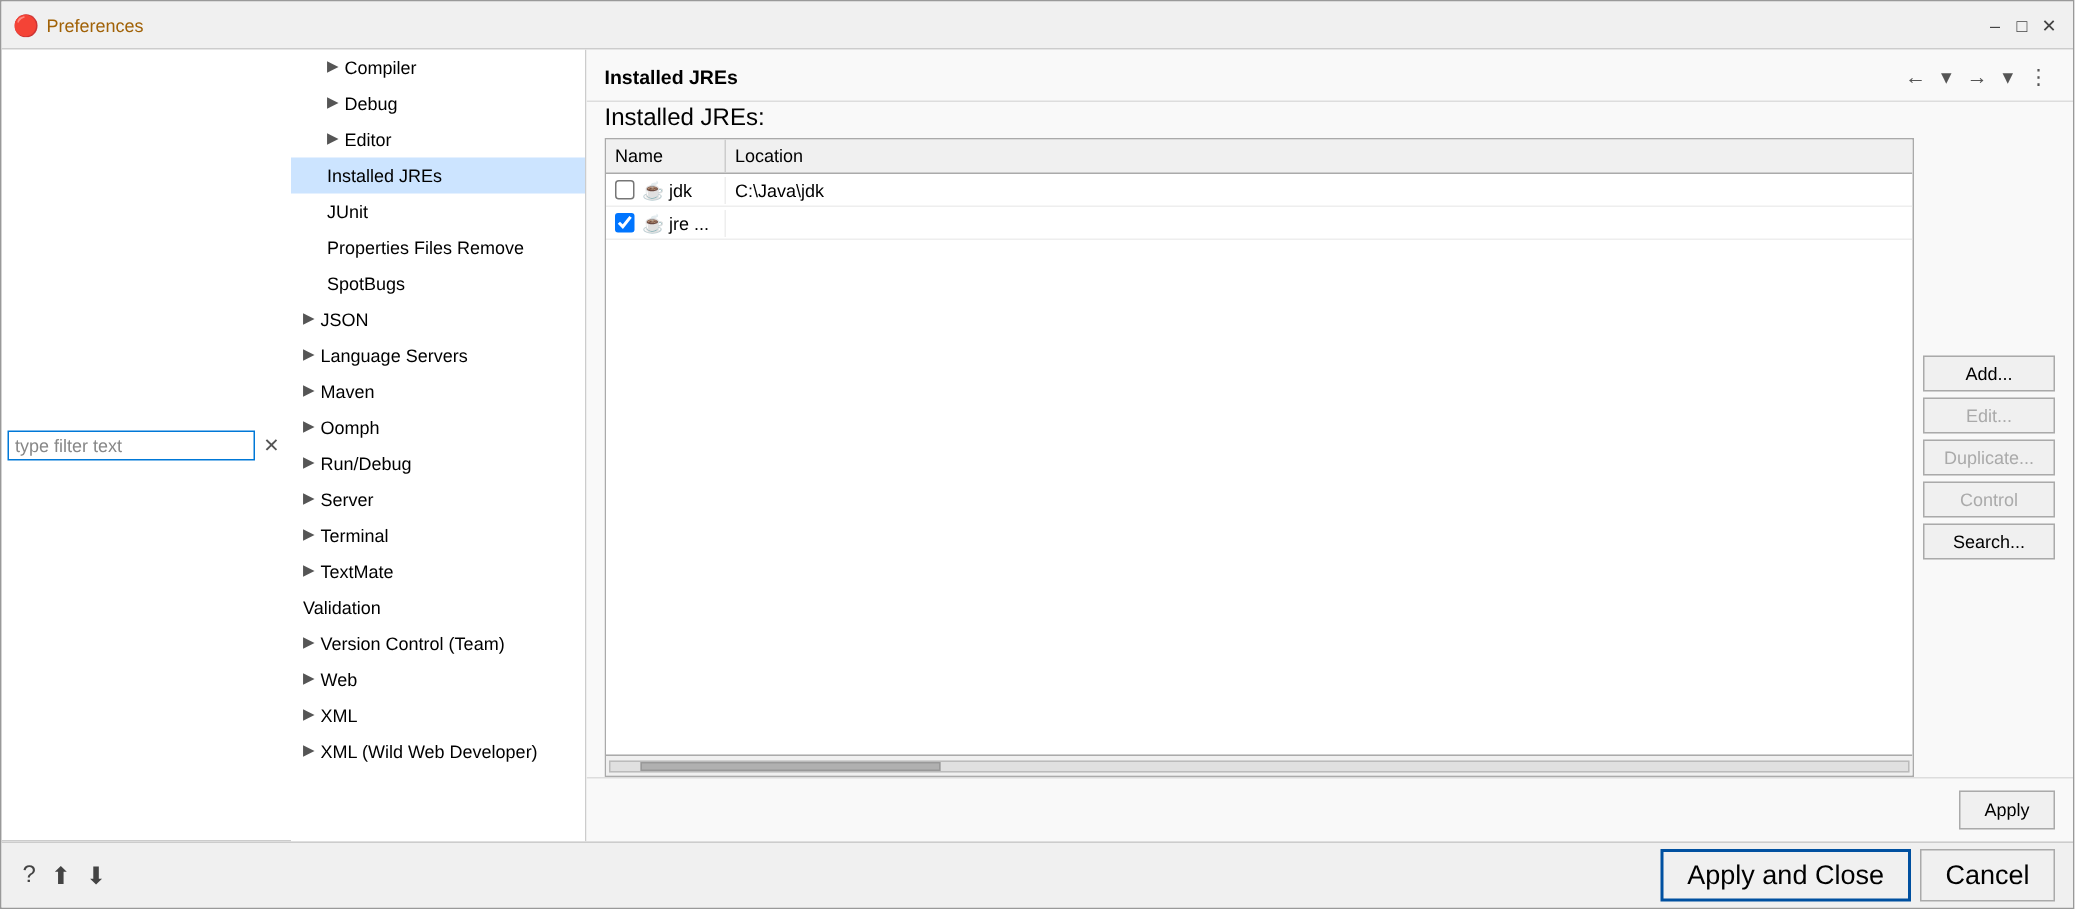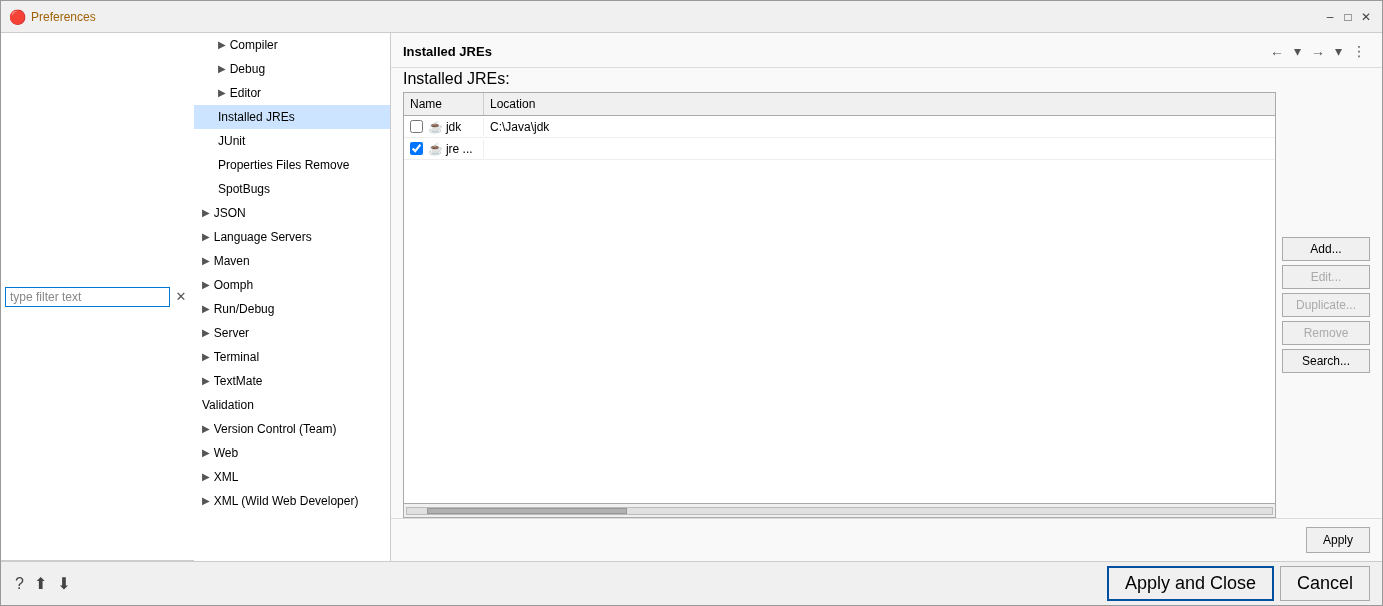--- a/index.html
+++ b/index.html
@@ -482,21 +482,21 @@
           <div class="jre-scrollbar-h">
             <div class="h-scroll-track">
               <div class="h-scroll-thumb"></div>
             </div>
           </div>
         </div>
         <div class="jre-buttons">
           <button class="jre-btn">Add...</button>
           <button class="jre-btn" disabled="" style="color:#aaa;">Edit...</button>
           <button class="jre-btn" disabled="" style="color:#aaa;">Duplicate...</button>
-          <button class="jre-btn" disabled="" style="color:#aaa;">Remove</button>
+          <button class="jre-btn" disabled="" style="color:#aaa;">Control</button>
           <button class="jre-btn">Search...</button>
         </div>
       </div>
       <div class="apply-row">
         <button class="apply-btn">Apply</button>
       </div>
     </div>
   </div>
 
   <div class="bottom-bar">

